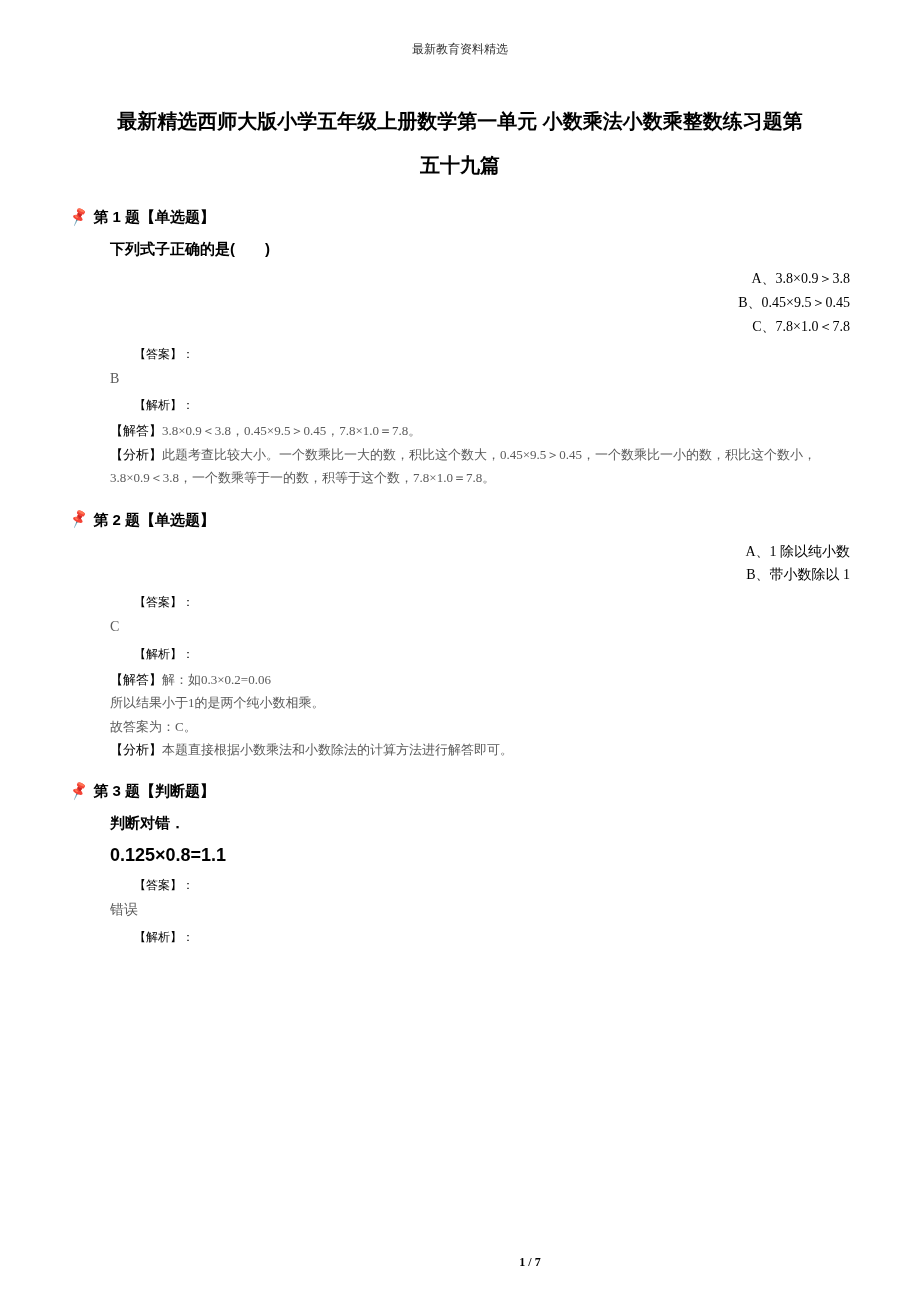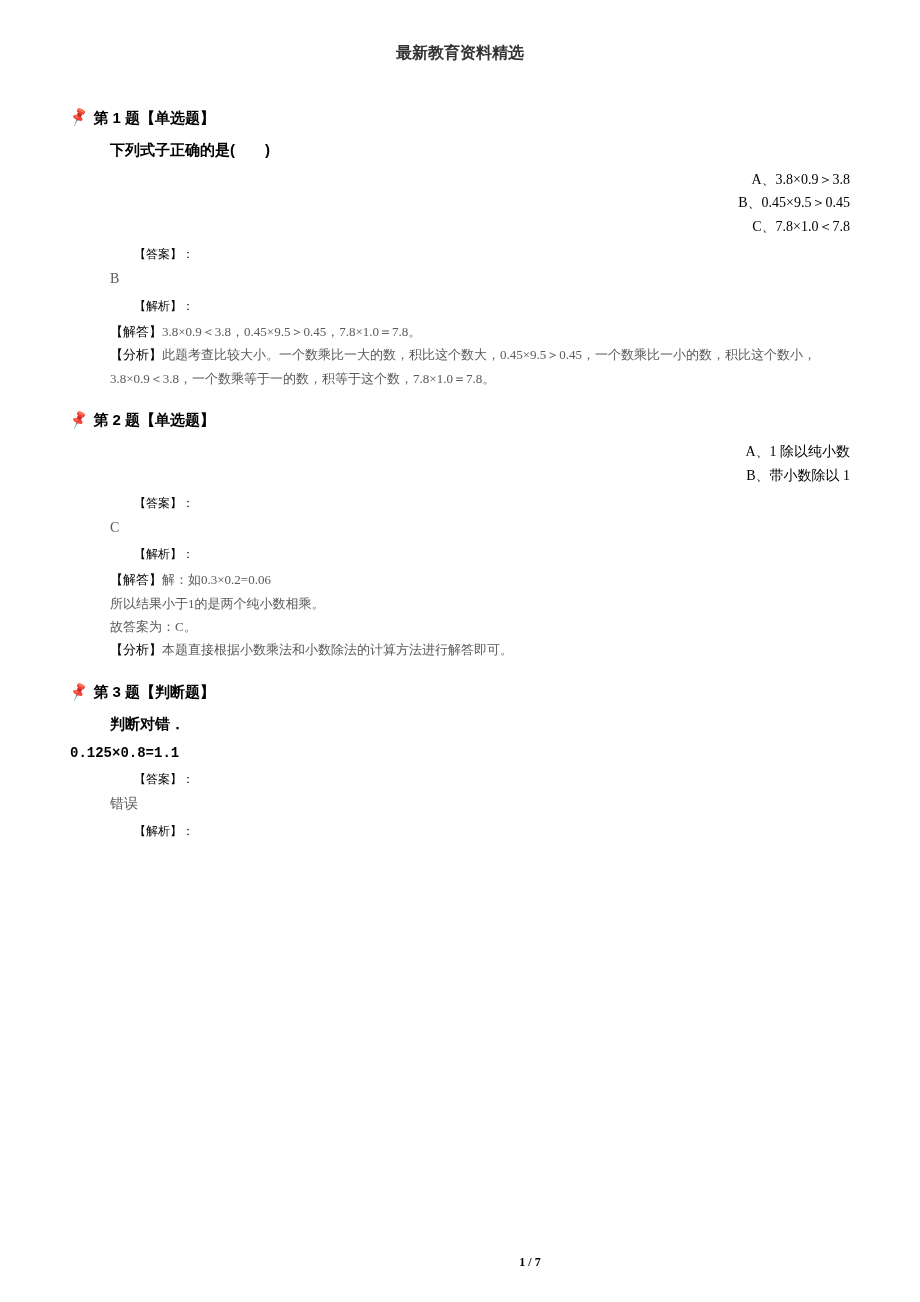--- a/index.html
+++ b/index.html
@@ -8,24 +8,23 @@
     background: #fff;
     width: 920px;
     min-height: 1302px;
     padding: 40px 70px 30px 70px;
     color: #000;
     font-size: 14px;
     line-height: 1.6;
   }
   .header-small {
     text-align: center;
-    font-size: 16px;
+    font-size: 12px;
     color: #333;
     margin-bottom: 40px;
-    font-weight: bold;
   }
   .title {
     text-align: center;
     font-weight: bold;
     font-size: 20px;
     margin-bottom: 10px;
     line-height: 2.2;
     font-family: "SimHei", "黑体", sans-serif;
   }
   .question-block {
@@ -48,23 +47,24 @@
   }
   .q-stem {
     font-weight: bold;
     font-size: 15px;
     margin-left: 40px;
     margin-bottom: 6px;
     font-family: "SimHei", "黑体", sans-serif;
   }
   .q-sub {
     font-weight: bold;
-    font-size: 14px;
+    font-size: 18px;
+    margin-left: 40px;
     margin-bottom: 6px;
-    font-family: Liberation Mono, monospace;
+    font-family: Liberation Sans, sans-serif;
   }
   .options {
     margin-left: 52px;
     margin-bottom: 6px;
   }
   .options div {
     font-size: 14px;
     line-height: 1.7;
     text-align: right;
   }
@@ -103,20 +103,24 @@
     min-height: 1262px;
   }
 </style>
 </head>
 <body>
 
 <div class="page-wrap">
 
   <div class="header-small">最新教育资料精选</div>
 
+  <div class="title">
+    <div>最新精选西师大版小学五年级上册数学第一单元 小数乘法小数乘整数练习题第</div>
+    <div>五十九篇</div>
+  </div>
 
   <div class="question-block">
     <div class="q-header">
       <span class="pin-icon">📌</span>
       <span>第 1 题【单选题】</span>
     </div>
     <div class="q-stem">下列式子正确的是(　　)</div>
     <div class="options">
       <div>A、3.8×0.9＞3.8</div>
       <div>B、0.45×9.5＞0.45</div>

